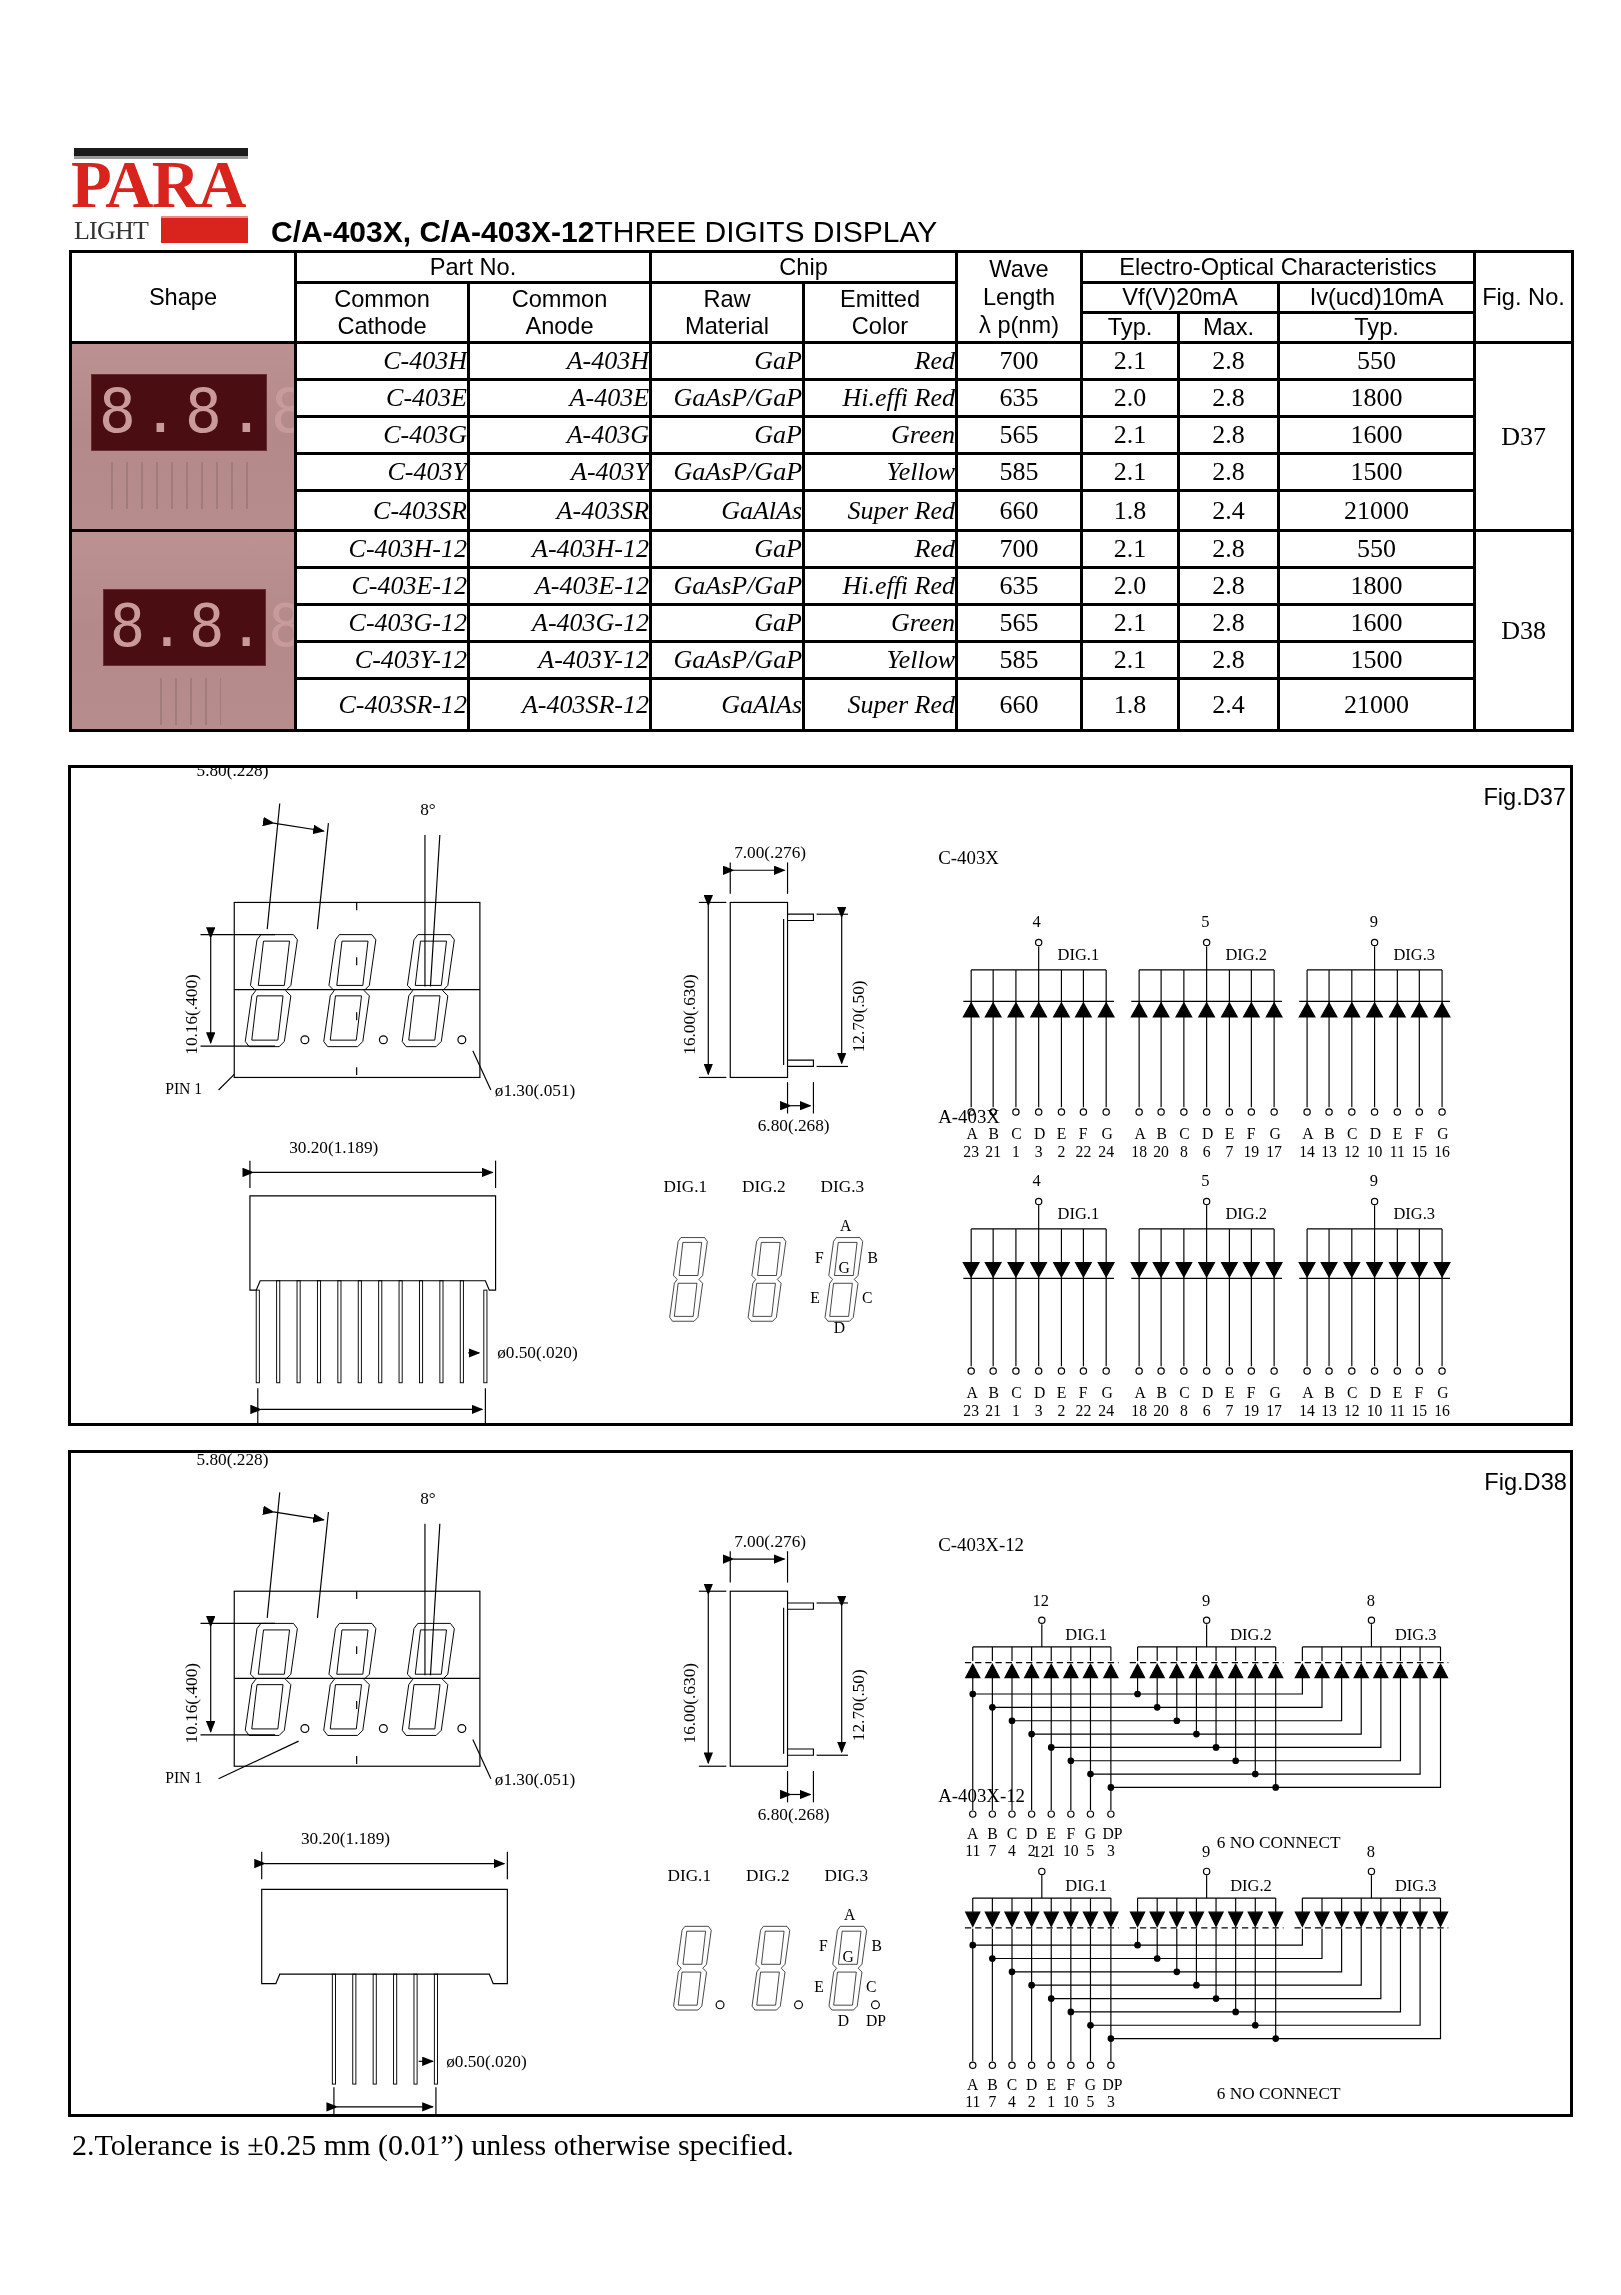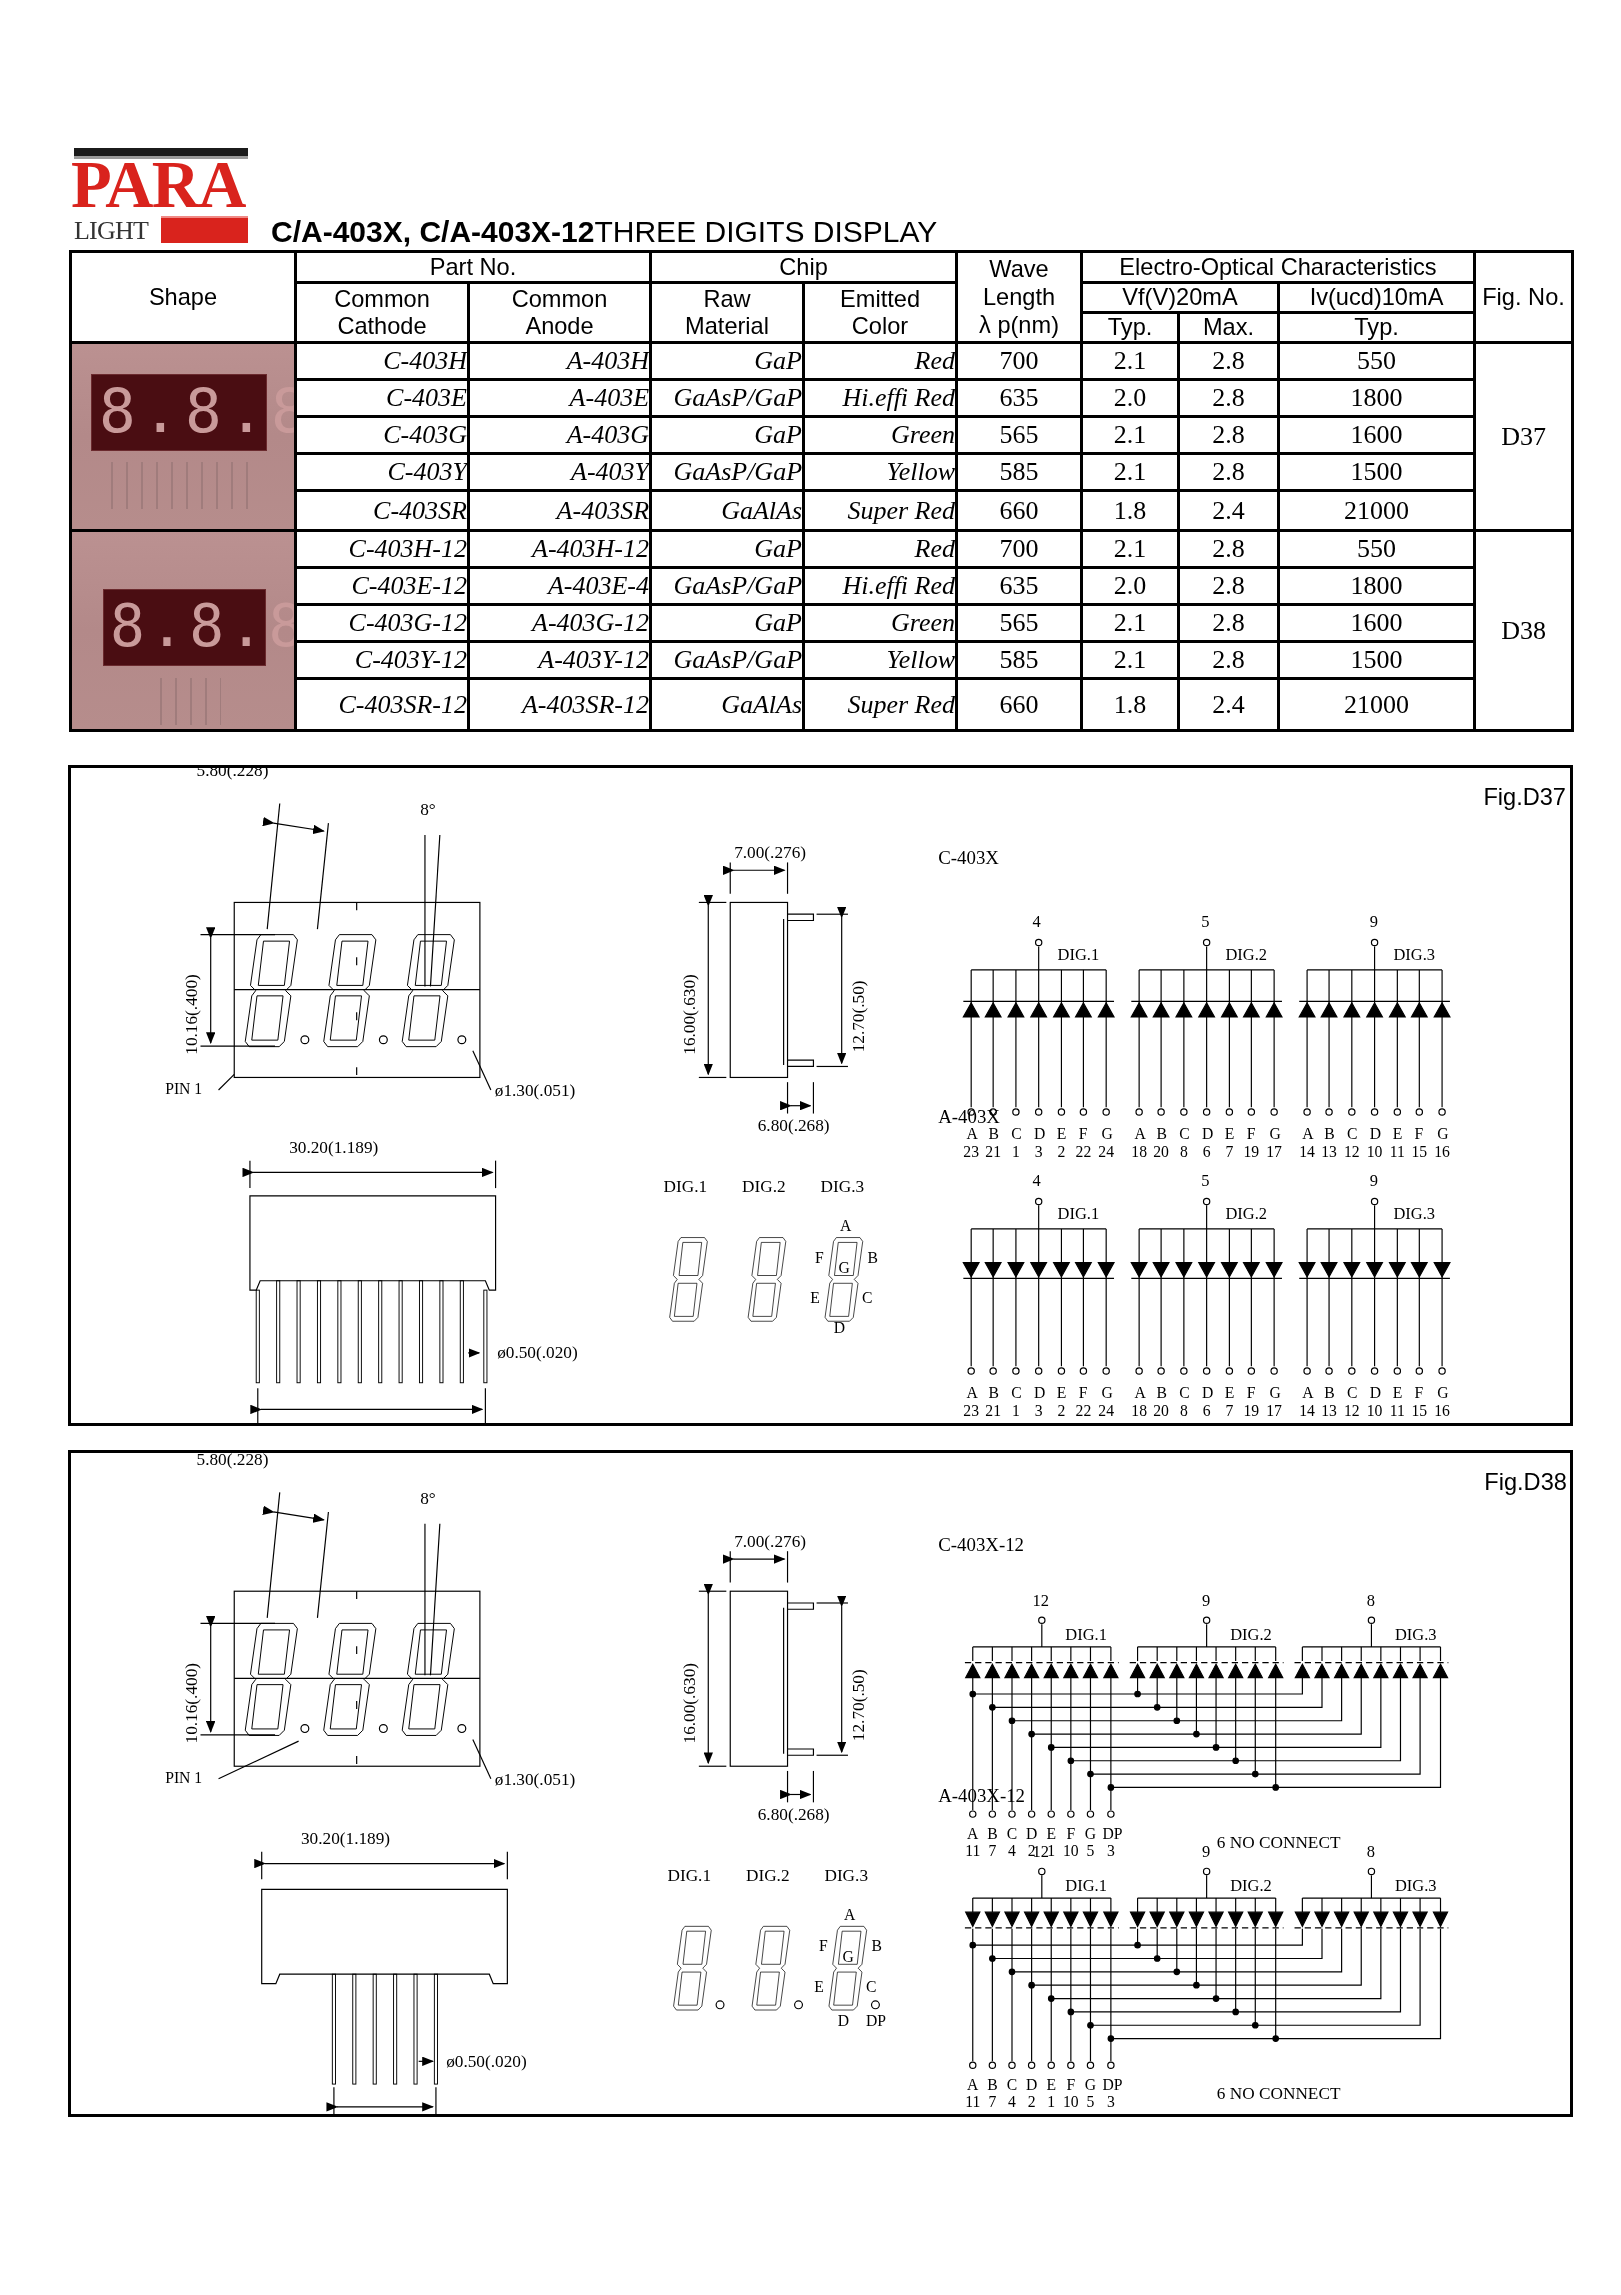--- a/index.html
+++ b/index.html
@@ -147,21 +147,21 @@
     <td class="d l">GaP</td>
     <td class="d l">Red</td>
     <td class="d">700</td>
     <td class="d">2.1</td>
     <td class="d">2.8</td>
     <td class="d">550</td>
     <td rowspan="5" class="d">D38</td>
   </tr>
   <tr style="height:37px">
     <td class="d l">C-403E-12</td>
-    <td class="d l">A-403E-4</td>
+    <td class="d l">A-403E-12</td>
     <td class="d l">GaAsP/GaP</td>
     <td class="d l">Hi.effi Red</td>
     <td class="d">635</td>
     <td class="d">2.0</td>
     <td class="d">2.8</td>
     <td class="d">1800</td>
   </tr>
   <tr style="height:37px">
     <td class="d l">C-403G-12</td>
     <td class="d l">A-403G-12</td>
@@ -798,14 +798,15 @@
           <text x="169" y="408">10</text>
           <text x="194" y="408">5</text>
           <text x="220" y="408">3</text>
       </g>
       <text x="355" y="398" fill="#000" stroke="none" font-size="22">6 NO CONNECT</text>
     </g>
   </svg>
 </div>
 
 <div class="notes">
+  <div>2.Tolerance is  ±0.25 mm (0.01”) unless otherwise specified.</div>
 </div>
 
 
 </body></html>

